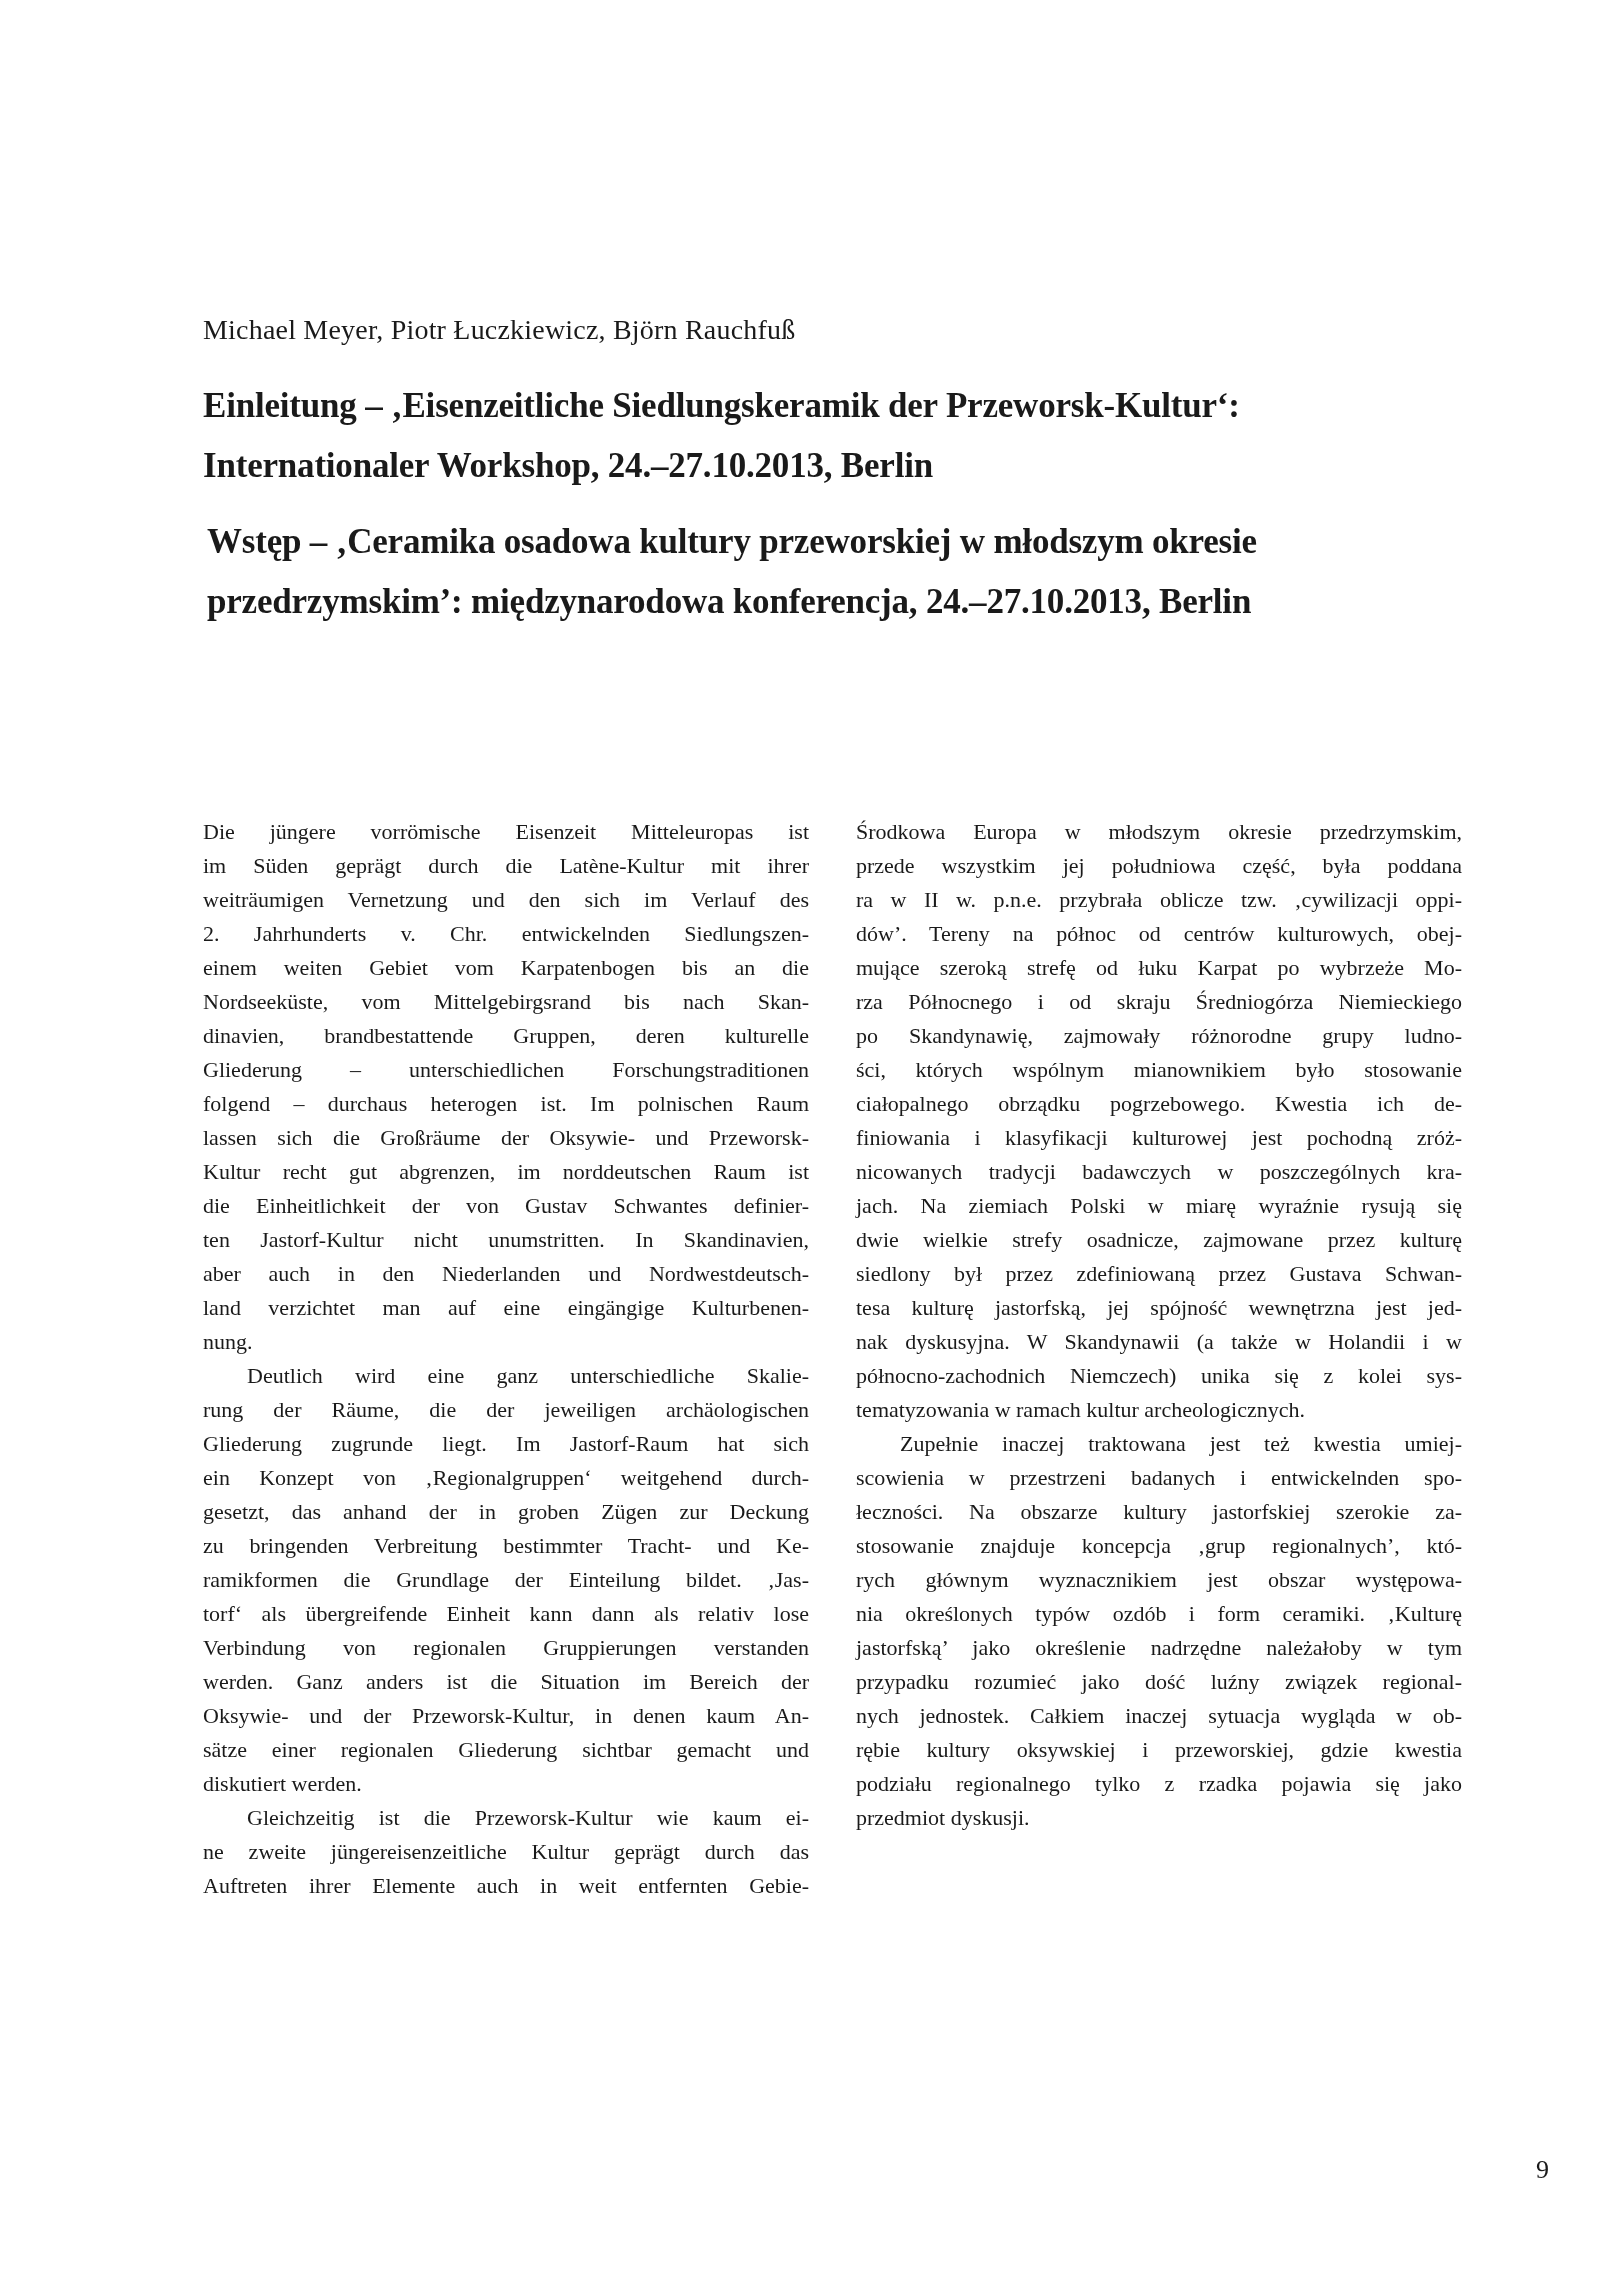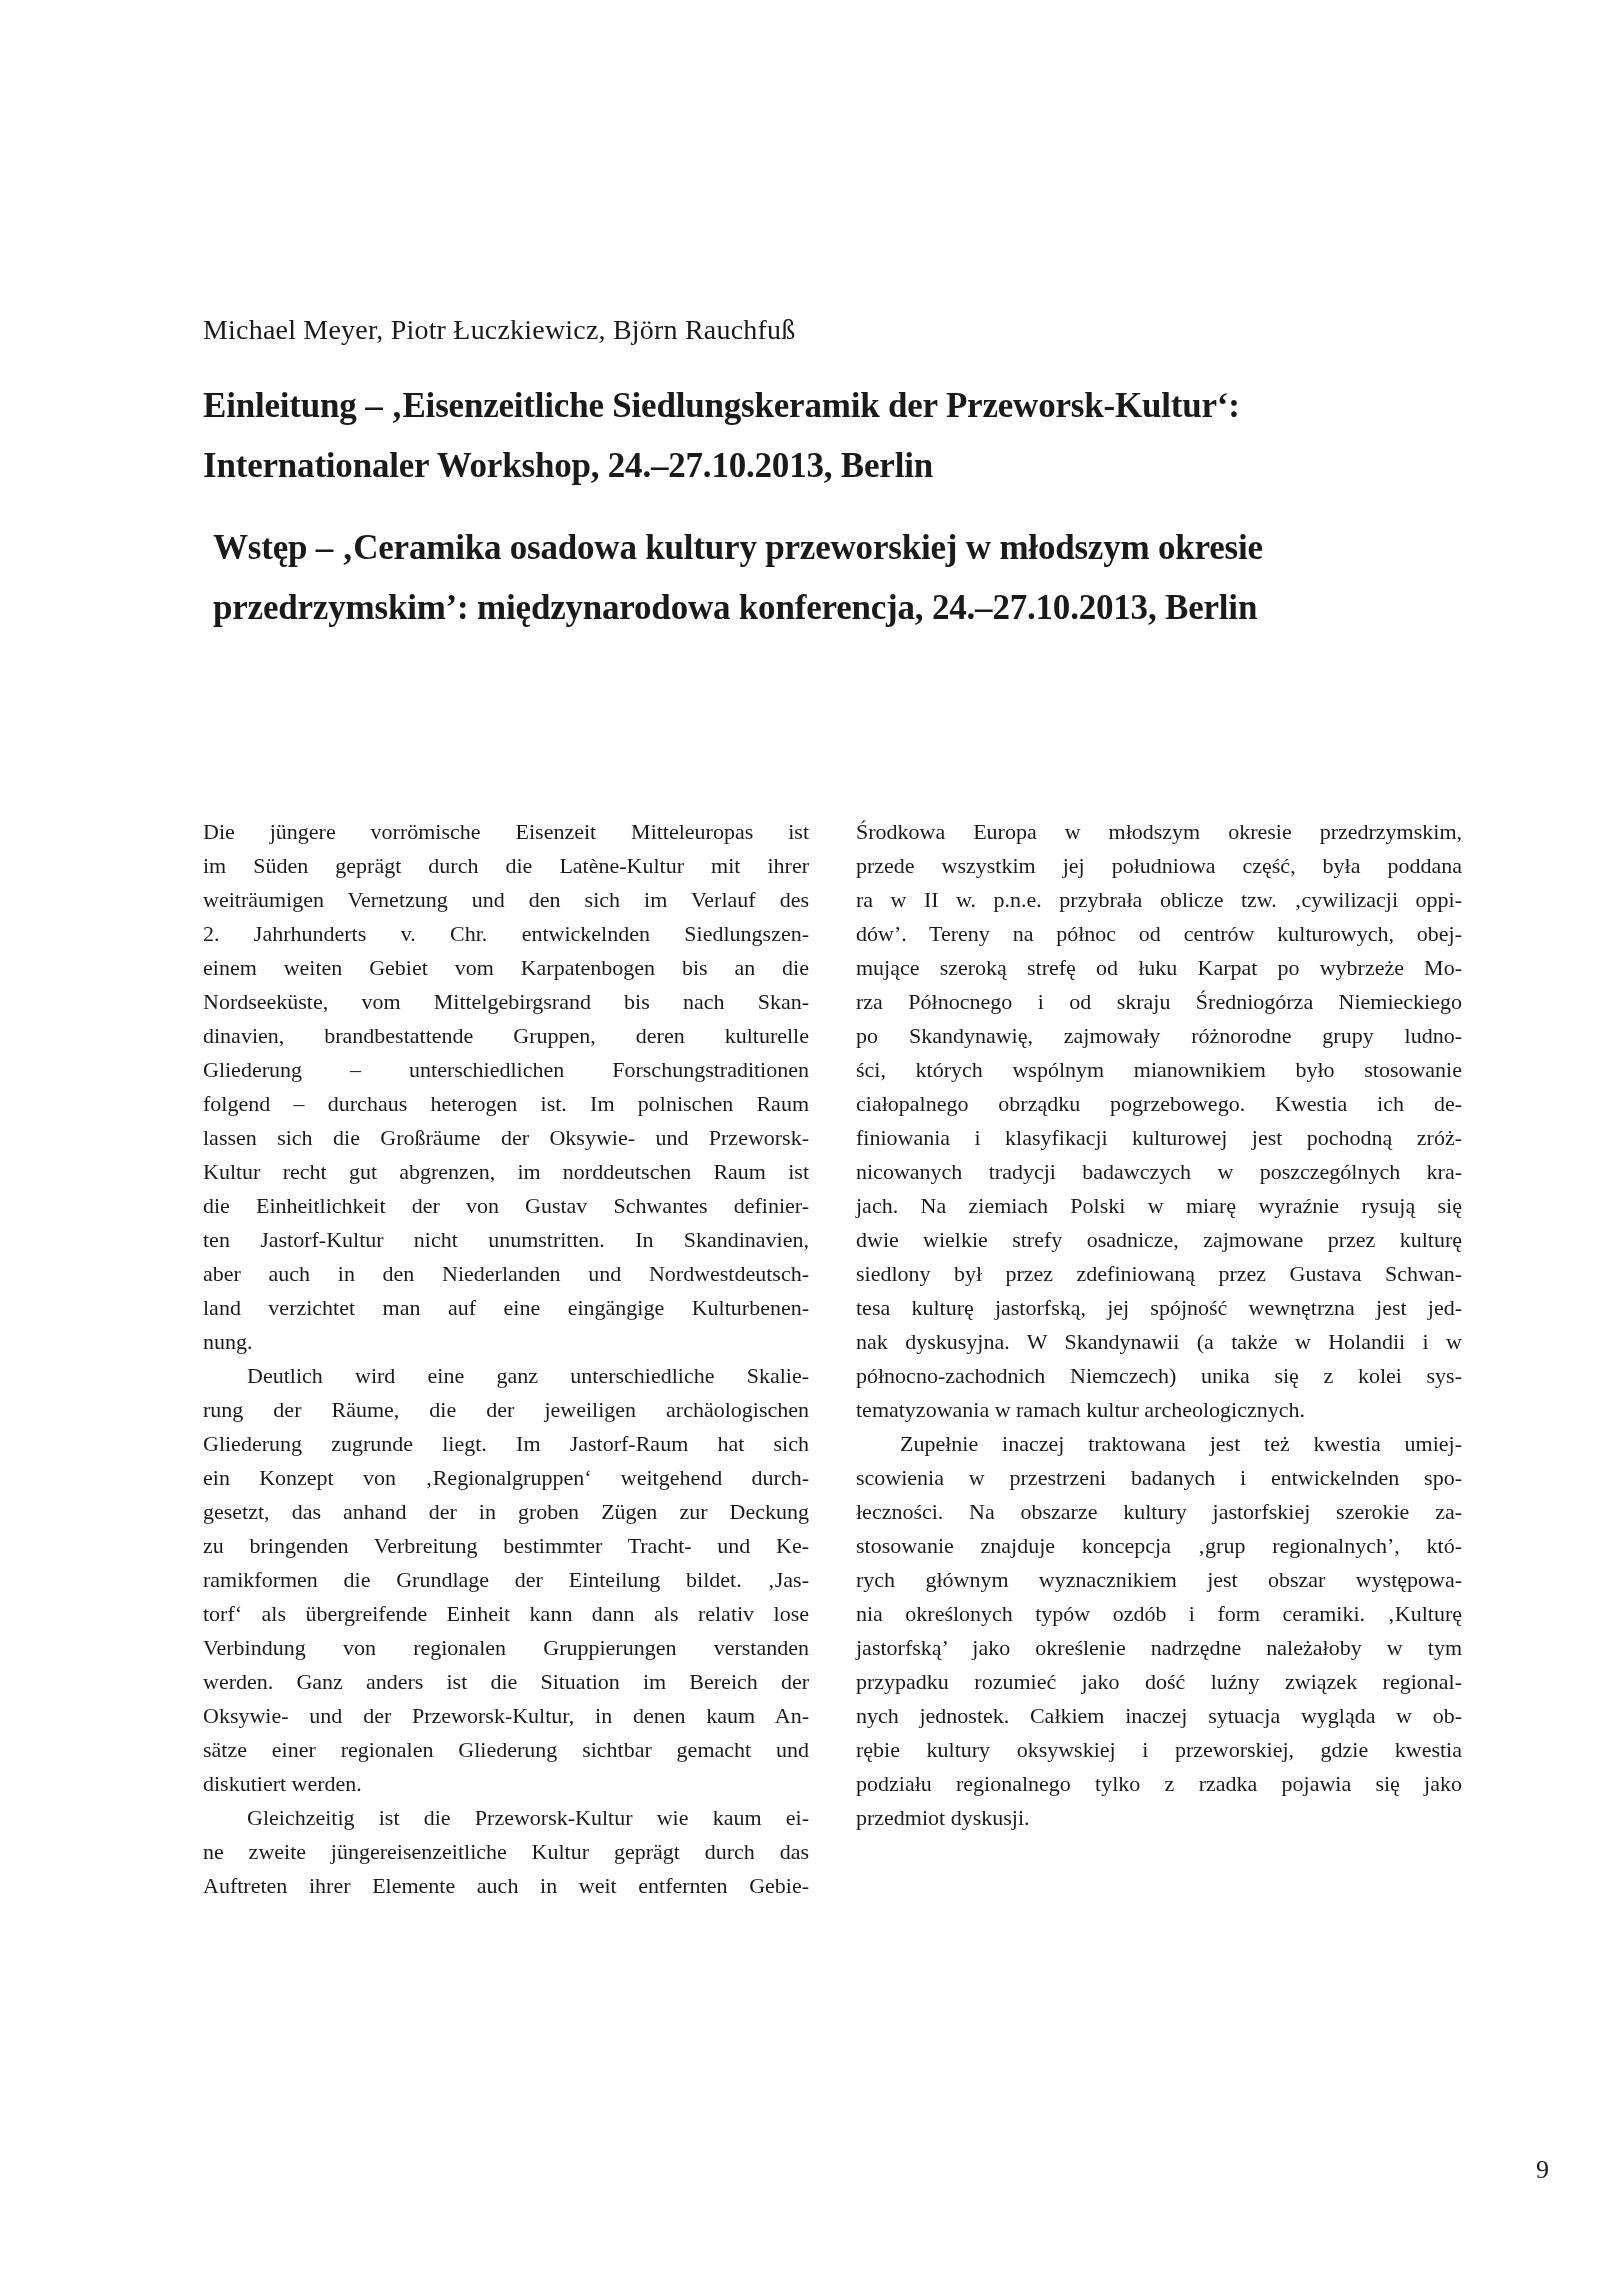--- a/index.html
+++ b/index.html
@@ -74,21 +74,21 @@
 </head>
 <body>
 
 <div class="authors">Michael Meyer, Piotr Łuczkiewicz, Björn Rauchfuß</div>
 
 <h1 class="title-block title-de" style="margin:0;">
   <span class="title-line">Einleitung – ‚Eisenzeitliche Siedlungskeramik der Przeworsk-Kultur‘:</span>
   <span class="title-line">Internationaler Workshop, 24.–27.10.2013, Berlin</span>
 </h1>
 
-<h2 class="title-block title-pl" style="margin:10px;">
+<h2 class="title-block title-pl" style="margin:4px;">
   <span class="title-line">Wstęp – ‚Ceramika osadowa kultury przeworskiej w młodszym okresie</span>
   <span class="title-line">przedrzymskim’: międzynarodowa konferencja, 24.–27.10.2013, Berlin</span>
 </h2>
 
 <div class="column col-left" id="col-left">
     <span class="line">Die jüngere vorrömische Eisenzeit Mitteleuropas ist</span>
     <span class="line">im Süden geprägt durch die Latène-Kultur mit ihrer</span>
     <span class="line">weiträumigen Vernetzung und den sich im Verlauf des</span>
     <span class="line">2. Jahrhunderts v. Chr. entwickelnden Siedlungszen-</span>
     <span class="line">einem weiten Gebiet vom Karpatenbogen bis an die</span>

